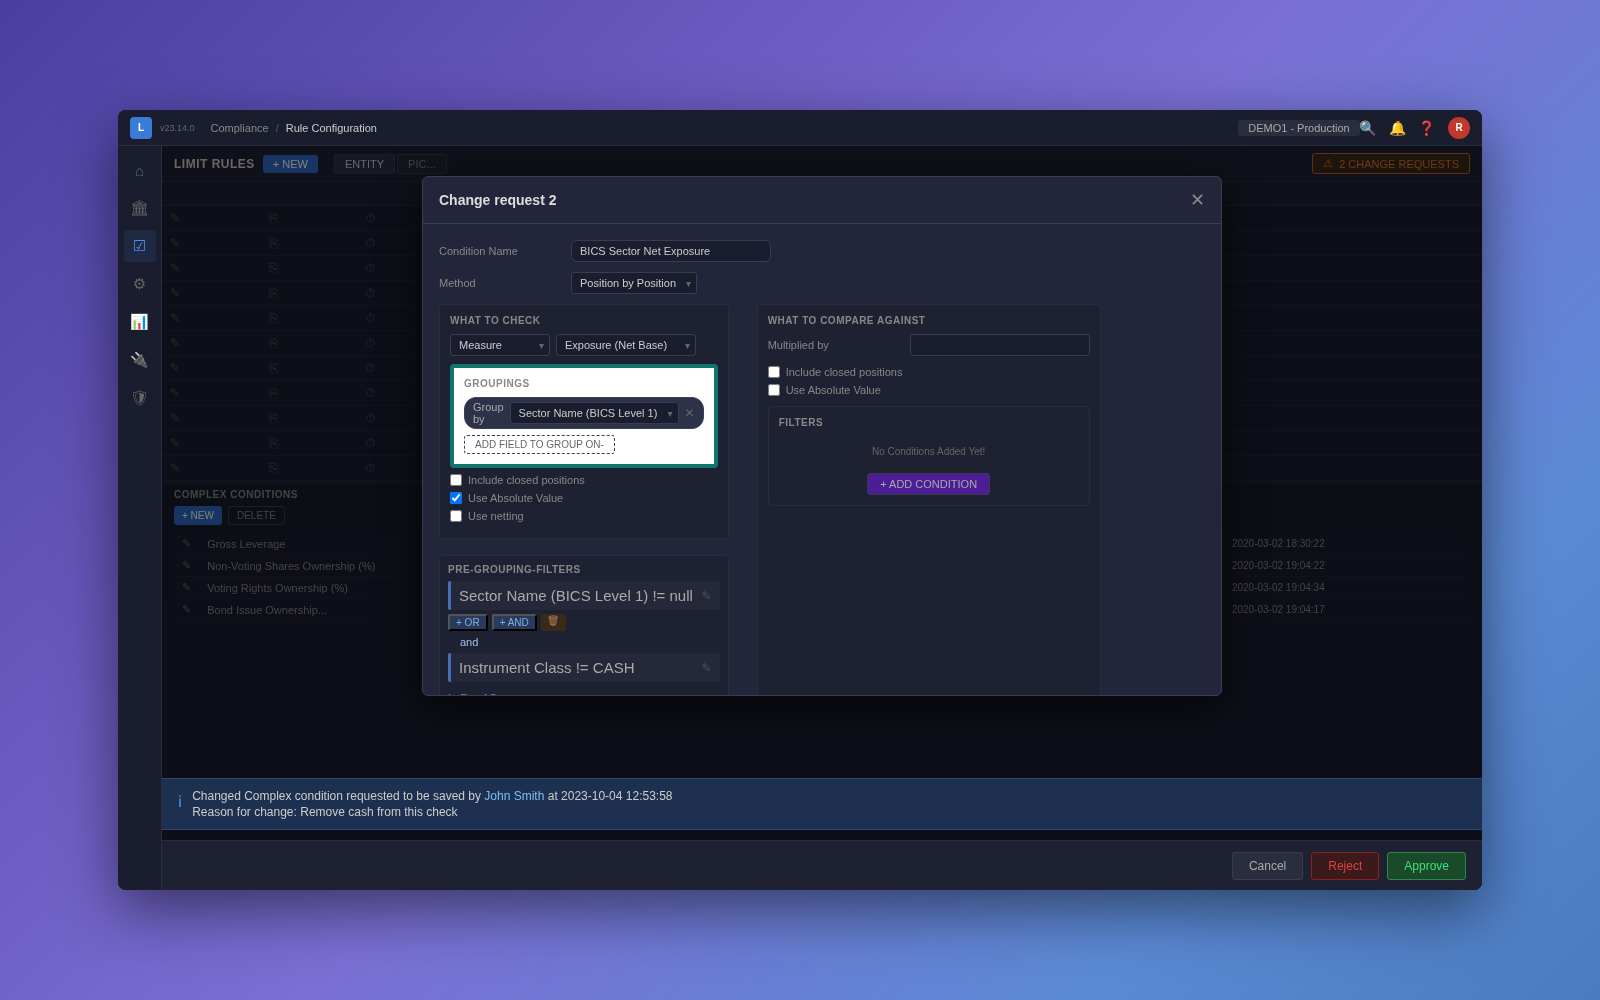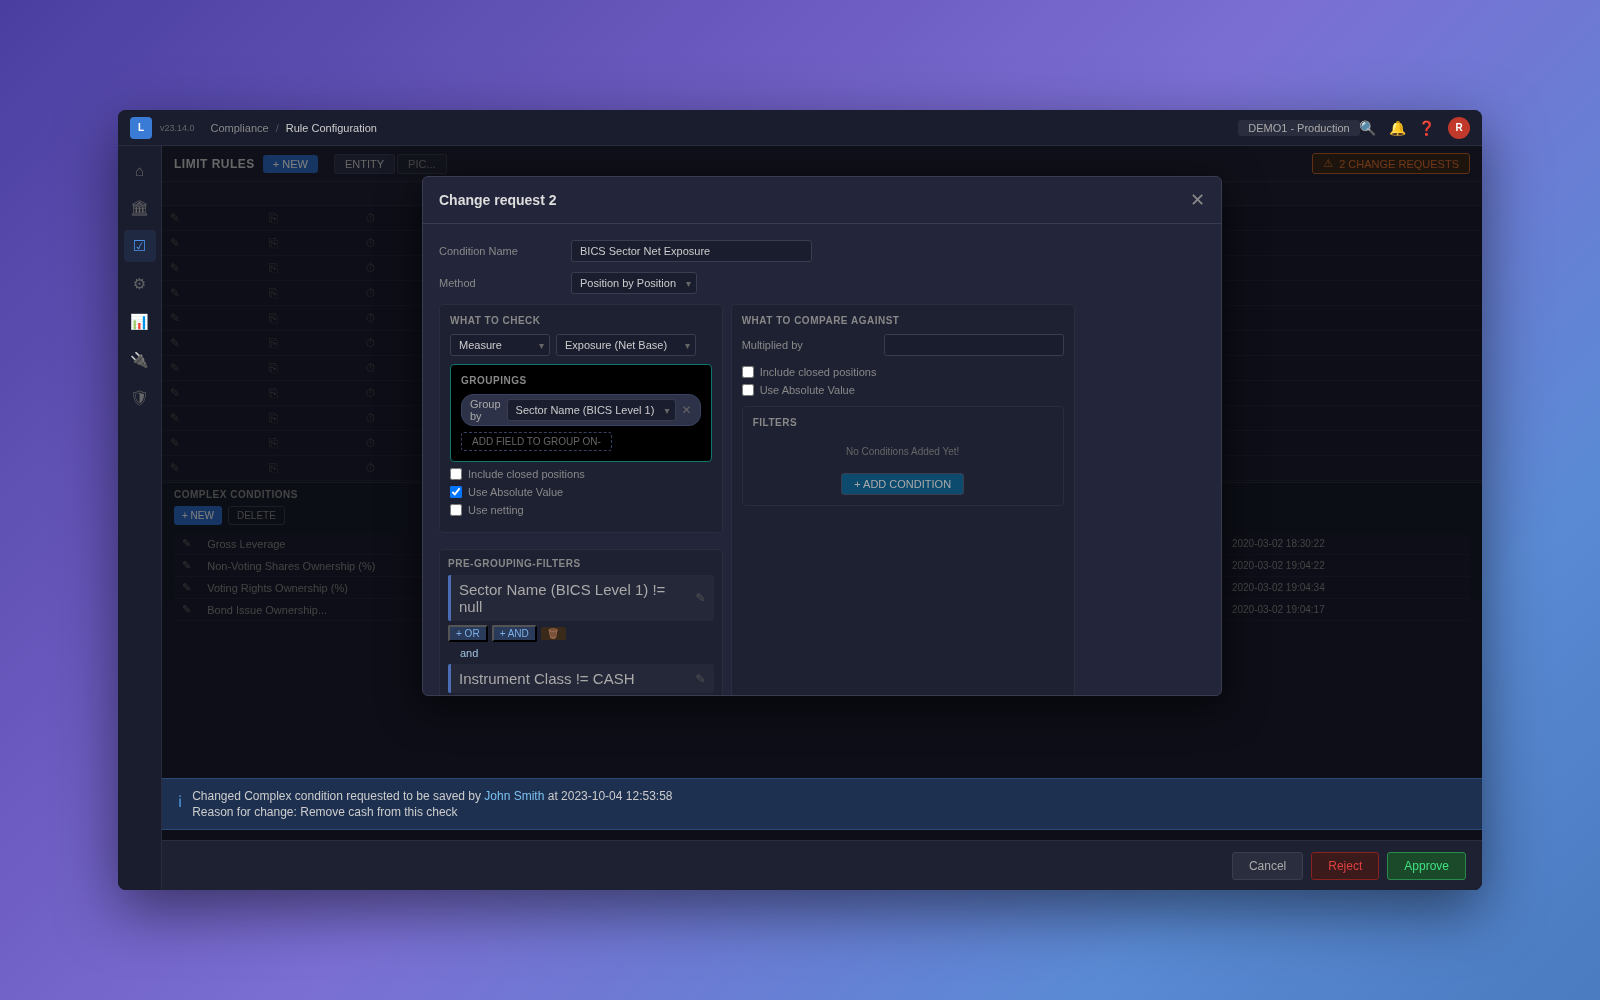--- a/index.html
+++ b/index.html
@@ -383,40 +383,40 @@
       top: 50%;
       transform: translateY(-50%);
       color: #666;
       pointer-events: none;
       font-size: 10px;
     }
     
     .three-col {
       display: grid;
       grid-template-columns: 1fr 1fr 1fr;
-      gap: 8px;
+      gap: 28px;
       margin-bottom: 12px;
     }
     .col-section {
       background: #1e2132;
       border: 1px solid #2a2d3e;
       border-radius: 4px;
       padding: 10px;
     }
     .col-section-title {
       color: #888;
       font-size: 10px;
       font-weight: 600;
       letter-spacing: 0.5px;
       margin-bottom: 8px;
       text-transform: uppercase;
     }
     .groupings-section {
-      background: #000000;
-      border: 1px solid #0f766e;
+      background: #ffffff;
+      border: 4px solid #0f766e;
       border-radius: 4px;
       padding: 10px;
       margin-top: 8px;
     }
     .grouping-tag {
       display: inline-flex;
       align-items: center;
       background: #2d3248;
       border: 1px solid #3a4060;
       color: #aaa;
@@ -446,21 +446,21 @@
       border-radius: 4px;
       padding: 10px;
     }
     .filter-empty {
       color: #666;
       font-size: 10px;
       text-align: center;
       padding: 10px 0;
     }
     .add-condition-btn {
-      background: #0c4a6e;
+      background: #4c1d95;
       border: 1px solid #3a3d50;
       color: #aaa;
       padding: 4px 12px;
       border-radius: 3px;
       font-size: 11px;
       cursor: pointer;
       margin-top: 6px;
     }
     .checkbox-row {
       display: flex;
@@ -819,21 +819,21 @@
       <div class="modal-overlay">
         <div class="modal">
           <div class="modal-header">
             <span class="modal-title">Change request 2</span>
             <button class="modal-close">✕</button>
           </div>
           <div class="modal-body">
 
             <div class="form-row">
               <span class="form-label">Condition Name</span>
-              <input class="form-input" value="BICS Sector Net Exposure" style="width: 241px;">
+              <input class="form-input" value="BICS Sector Net Exposure" style="width: 200px; border-radius: 6px;">
             </div>
 
             <div class="form-row">
               <span class="form-label">Method</span>
               <div class="select-wrapper">
                 <select class="form-select">
                   <option>Position by Position</option>
                 </select>
               </div>
             </div>
@@ -881,21 +881,21 @@
                     <span>Use netting</span>
                   </div>
                 </div>
 
                 <div class="pre-grouping-section">
                   <div class="pre-grouping-title">PRE-GROUPING-FILTERS</div>
                   <div class="filter-item">
                     <span class="filter-text">Sector Name (BICS Level 1) != null</span>
                     <span class="filter-edit-icon">✎</span>
                   </div>
-                  <div style="display:flex;gap:4px;margin:4px 0;align-items:center;">
+                  <div style="display:flex;gap:4px;margin:4px 0;">
                     <button class="tag-pill">+ OR</button>
                     <button class="tag-pill">+ AND</button>
                     <span class="tag-pill" style="background:#3a2a1a;color:#c08060;">🗑</span>
                   </div>
                   <div style="padding-left:12px;margin:4px 0;">
                     <span class="connector-text">and</span>
                   </div>
                   <div class="filter-item">
                     <span class="filter-text">Instrument Class != CASH</span>
                     <span class="filter-edit-icon">✎</span>

